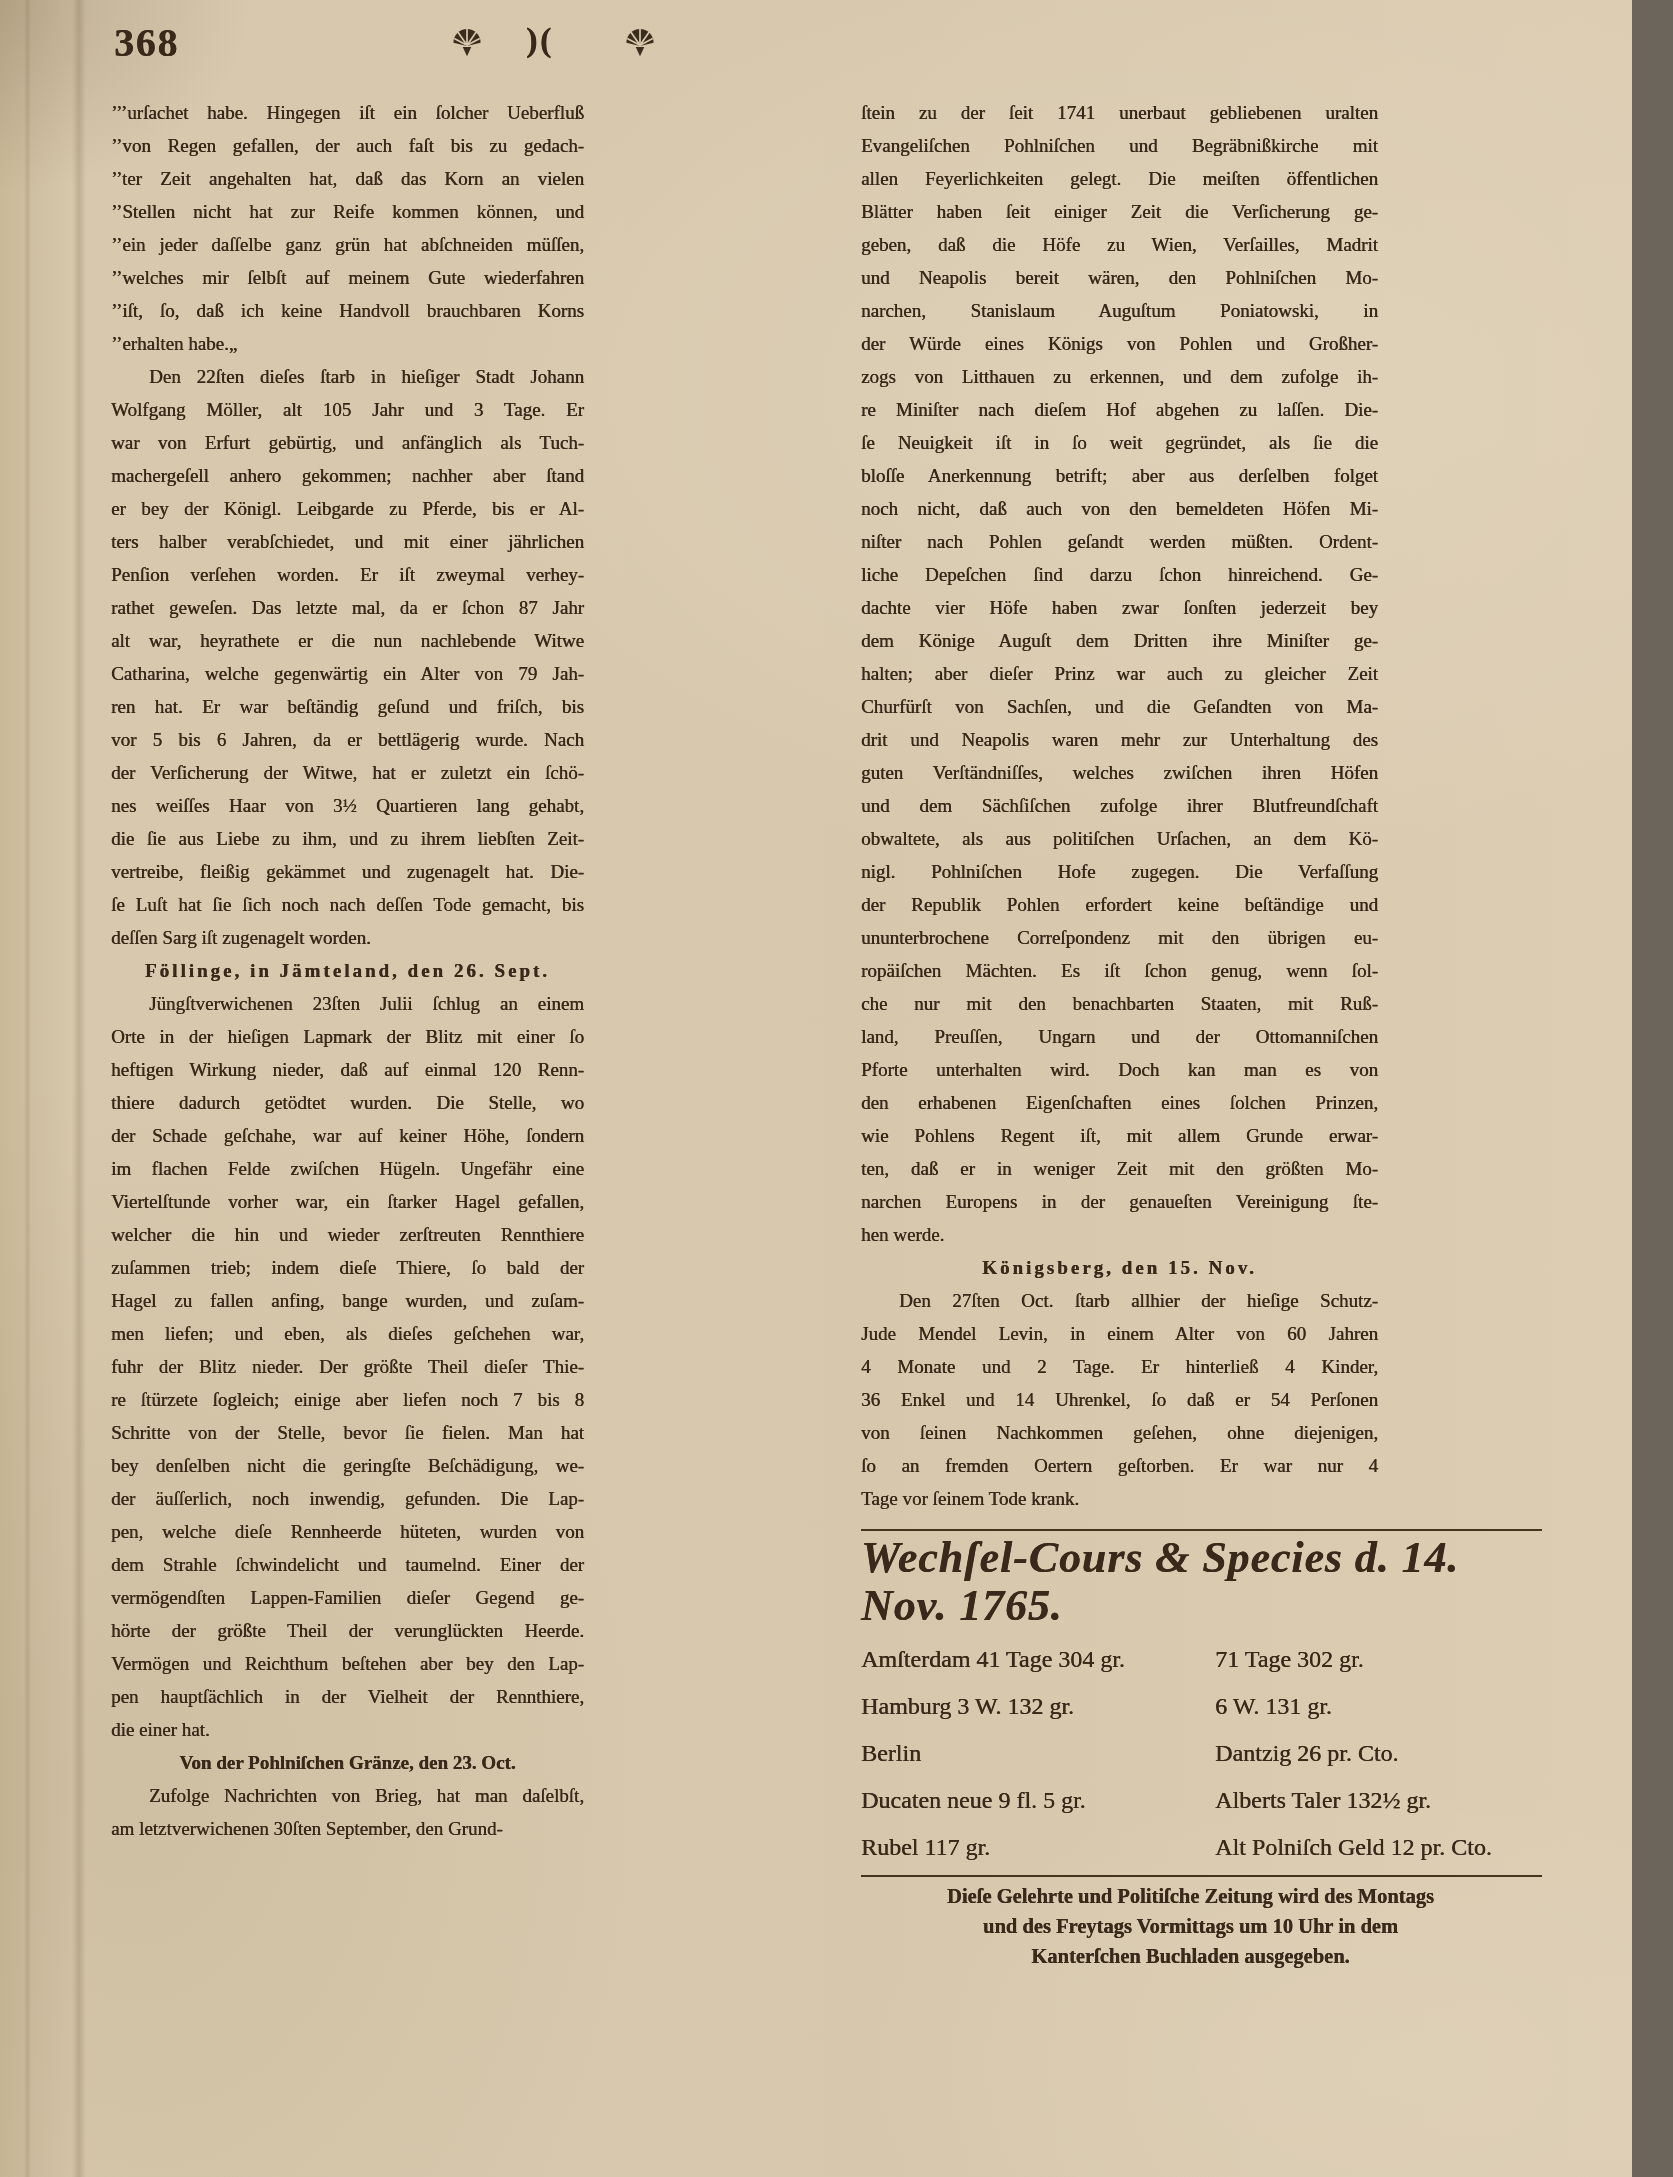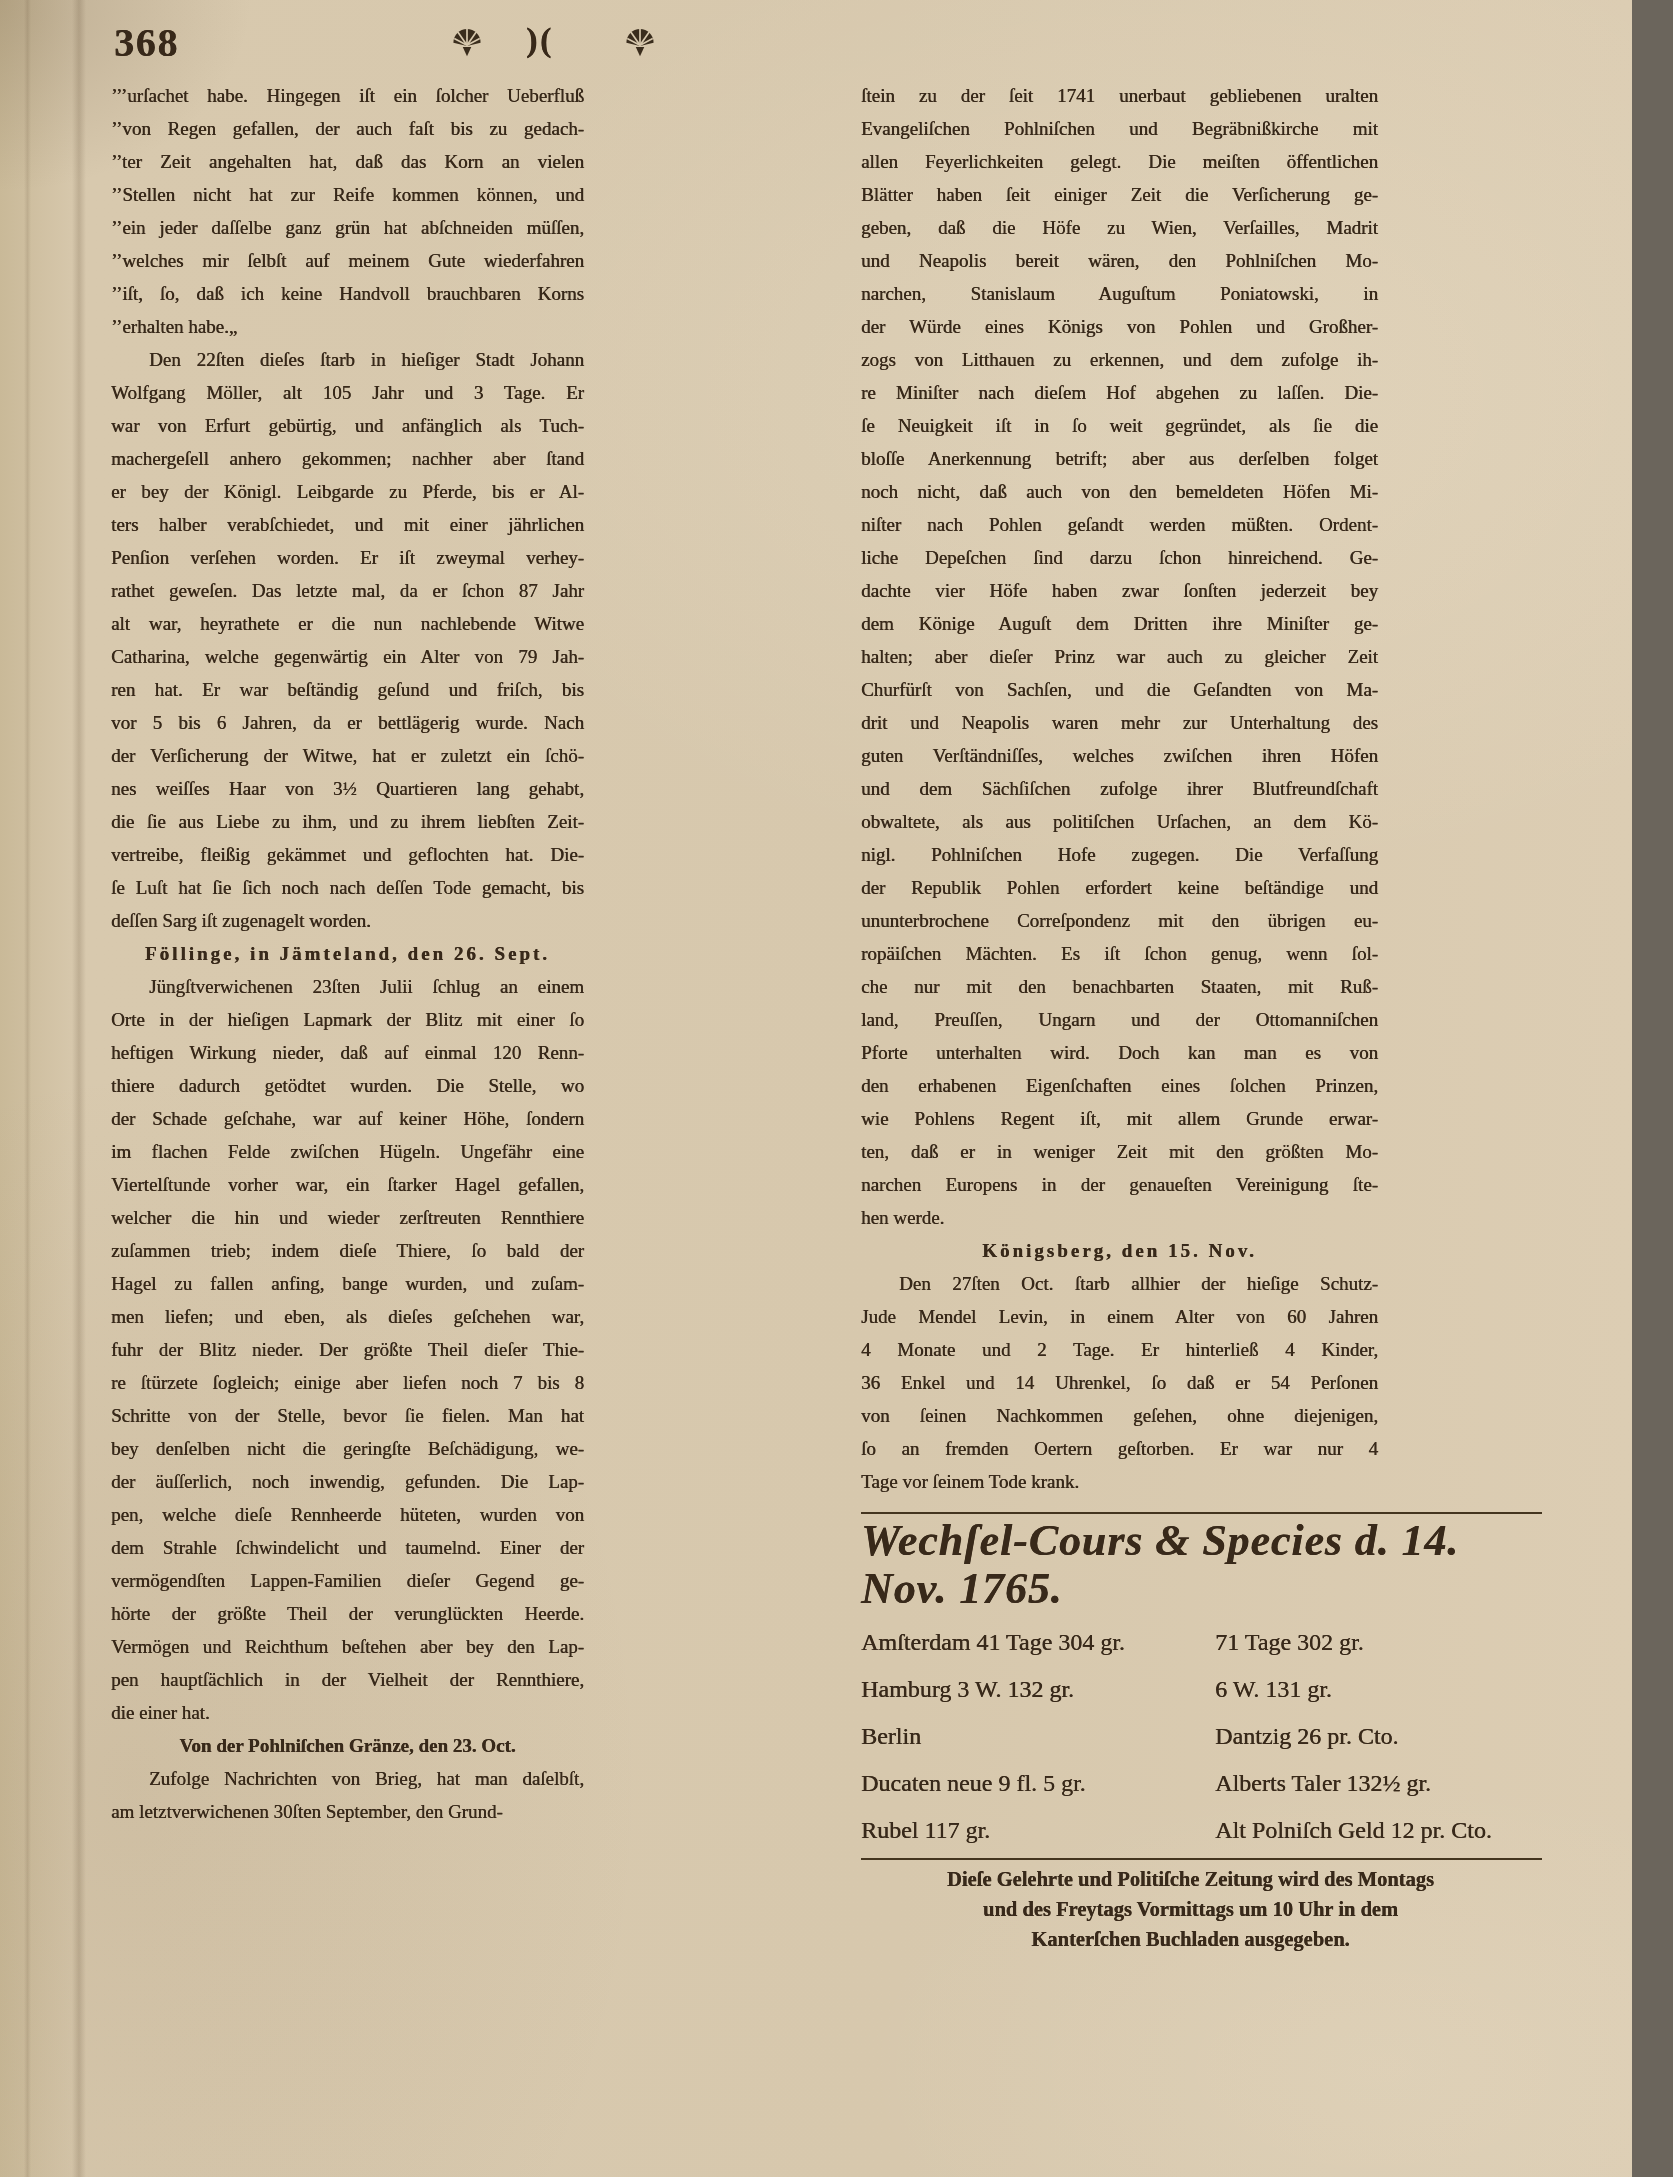--- a/index.html
+++ b/index.html
@@ -31,21 +31,21 @@
     text-shadow:0.4px 0 0 currentColor;
   }
   .ornament{position:absolute;top:24px;width:36px;height:34px;}
   .orn1{left:449px;}
   .orn2{left:622px;}
   .headmark{
     position:absolute;left:526px;top:20.5px;
     font-size:34px;font-weight:bold;letter-spacing:2.6px;
     text-shadow:0.4px 0 0 currentColor;
   }
-  .col{position:absolute;top:79px;}
+  .col{position:absolute;top:96px;}
   .col-left{left:111px;width:473px;}
   .col-right{left:861px;width:517px;}
   .line{
     font-size:19px;line-height:33px;
     text-align:justify;text-align-last:justify;
     text-shadow:0.4px 0 0 currentColor;
     white-space:normal;
   }
   .line-last{text-align-last:left;}
   .para .line:first-child{text-indent:38px;}
@@ -135,21 +135,21 @@
         <div class="line">ters halber verabſchiedet, und mit einer jährlichen</div>
         <div class="line">Penſion verſehen worden.  Er iſt zweymal verhey-</div>
         <div class="line">rathet geweſen.  Das letzte mal, da er ſchon 87 Jahr</div>
         <div class="line">alt war, heyrathete er die nun nachlebende Witwe</div>
         <div class="line">Catharina, welche gegenwärtig ein Alter von 79 Jah-</div>
         <div class="line">ren hat.  Er war beſtändig geſund und friſch, bis</div>
         <div class="line">vor 5 bis 6 Jahren, da er bettlägerig wurde.  Nach</div>
         <div class="line">der Verſicherung der Witwe, hat er zuletzt ein ſchö-</div>
         <div class="line">nes weiſſes Haar von 3½ Quartieren lang gehabt,</div>
         <div class="line">die ſie aus Liebe zu ihm, und zu ihrem liebſten Zeit-</div>
-        <div class="line">vertreibe, fleißig gekämmet und geflochten hat.  Die-</div>
+        <div class="line">vertreibe, fleißig gekämmet und zugenagelt hat.  Die-</div>
         <div class="line">ſe Luſt hat ſie ſich noch nach deſſen Tode gemacht, bis</div>
         <div class="line line-last">deſſen Sarg iſt zugenagelt worden.</div>
       </div>
       <div class="heading spaced">Föllinge, in Jämteland, den 26. Sept.</div>
       <div class="para para">
         <div class="line">Jüngſtverwichenen 23ſten Julii ſchlug an einem</div>
         <div class="line">Orte in der hieſigen Lapmark der Blitz mit einer ſo</div>
         <div class="line">heftigen Wirkung nieder, daß auf einmal 120 Renn-</div>
         <div class="line">thiere dadurch getödtet wurden.   Die Stelle, wo</div>
         <div class="line">der Schade geſchahe, war auf keiner Höhe, ſondern</div>

